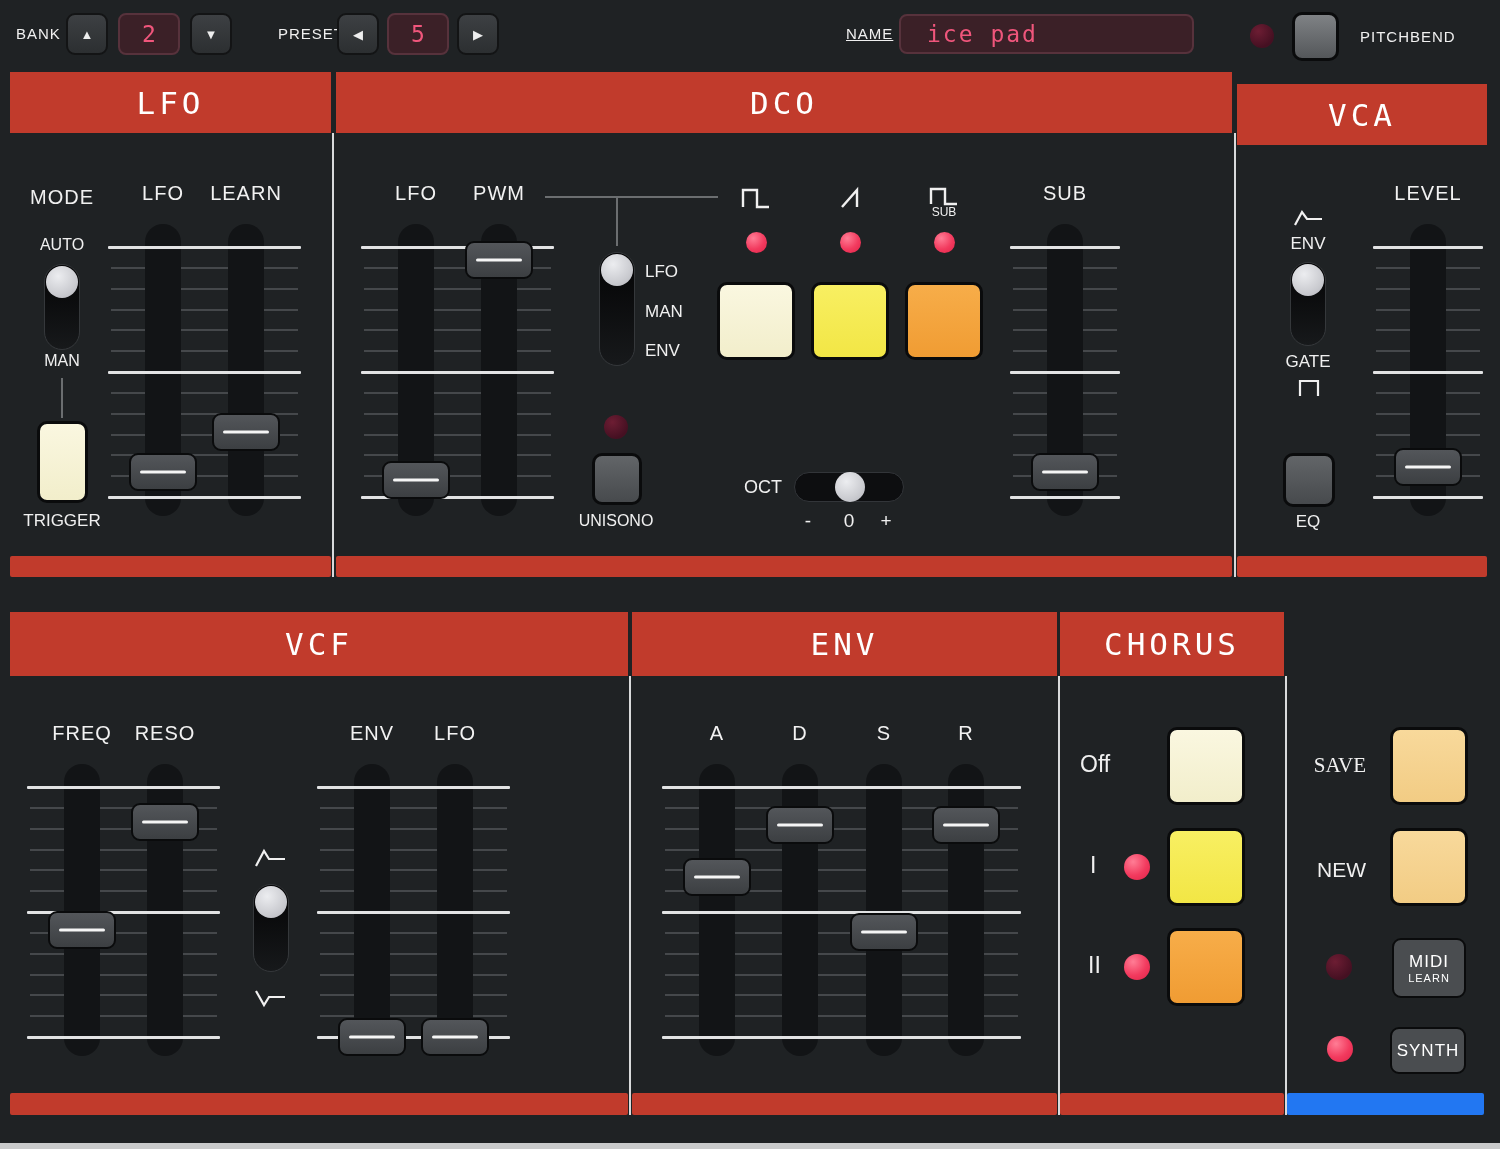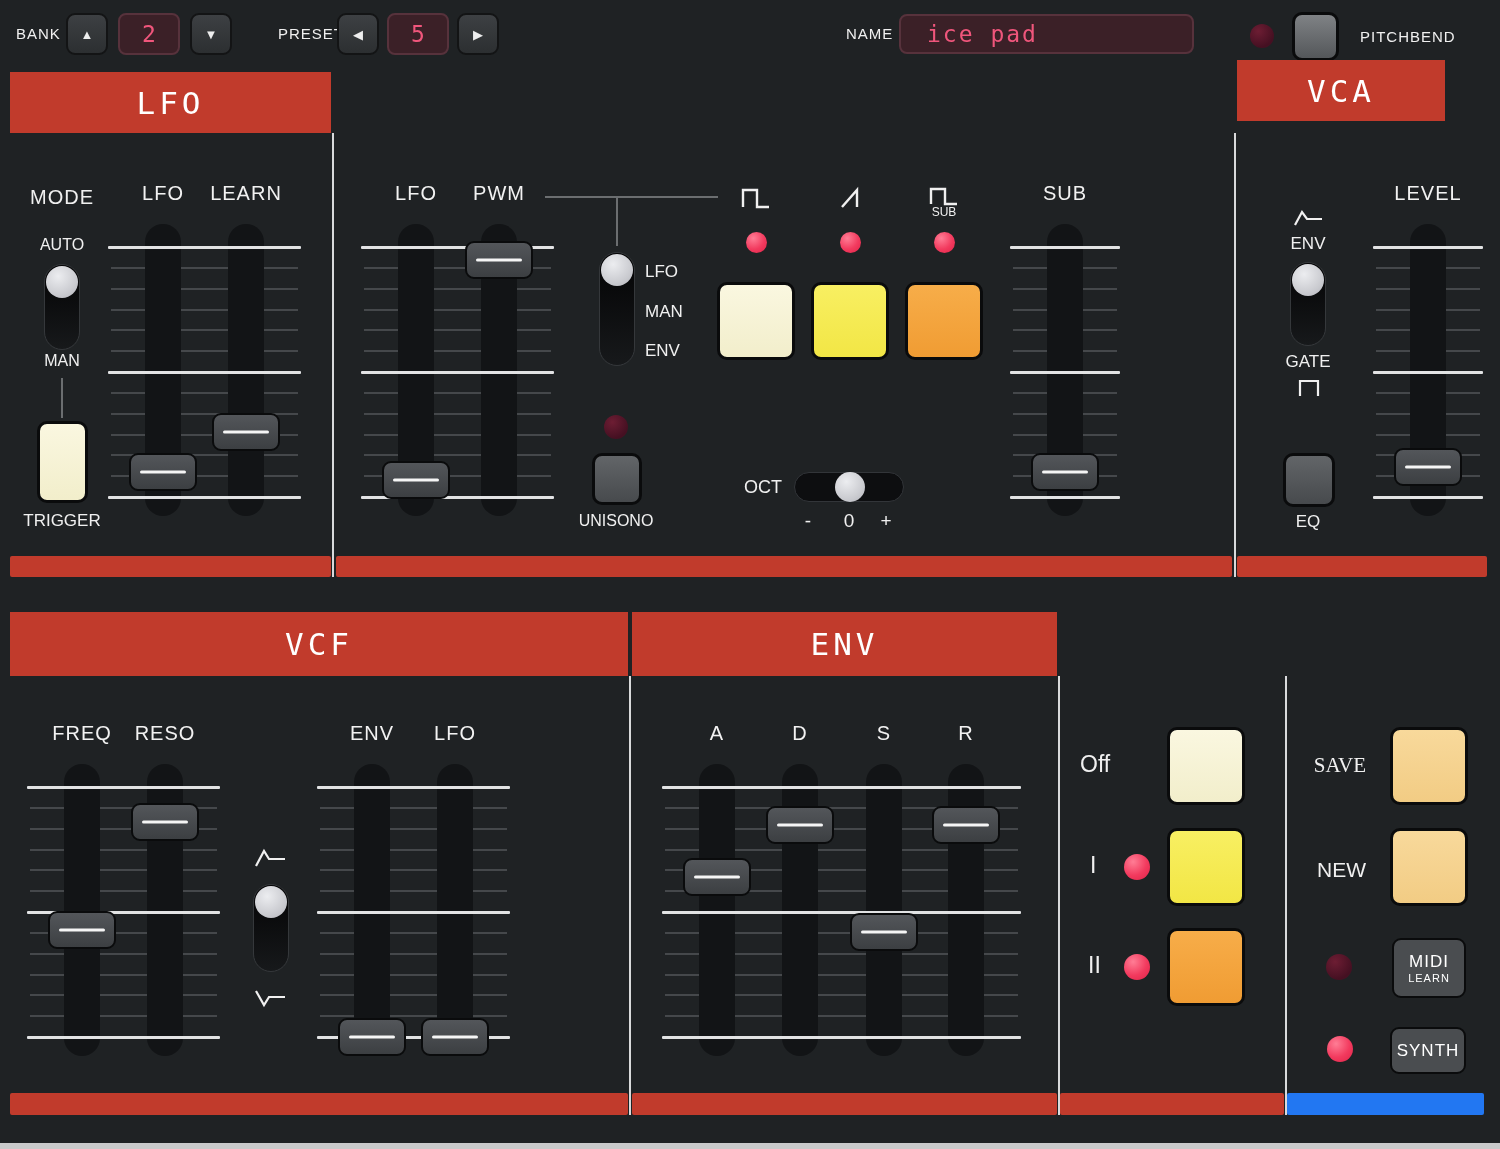--- a/index.html
+++ b/index.html
@@ -90,29 +90,30 @@
 
   <div class="lbl" style="left:278px;top:25px;font-size:15px;letter-spacing:1px;">PRESET</div>
   <div class="navbtn" style="left:337px;top:13px;">
       <span>◀</span>
     </div>
   <div class="valuebox" style="left:387px;top:13px;width:62px;height:42px;">5</div>
   <div class="navbtn" style="left:457px;top:13px;">
       <span>▶</span>
     </div>
 
-  <div class="lbl" style="left:846px;top:25px;font-size:15px;letter-spacing:1px;">NAME</div>
+  <div class="lbl" style="left:846px;top:25px;font-size:15px;letter-spacing:1px;text-decoration:underline;">NAME</div>
   <div class="valuebox" style="left:899px;top:14px;width:295px;height:40px;justify-content:flex-start;padding-left:26px;letter-spacing:2px;">ice pad</div>
 
   <div class="led off" style="left:1250px;top:24px;width:24px;height:24px;"></div>
   <div class="graybtn" style="left:1292px;top:12px;width:47px;height:49px;background:linear-gradient(#7f8285,#54575a);"></div>
   <div class="lbl" style="left:1360px;top:28px;font-size:15px;letter-spacing:1px;">PITCHBEND</div>
 
   <div class="sec-header" style="left:10px;top:72px;width:321px;">LFO</div>
-  <div class="sec-header" style="left:1237px;top:60px;width:208px;">VCA</div>
+  <div class="sec-header" style="left:336px;top:72px;width:896px;">DCO</div>
+  <div class="sec-header" style="left:1237px;top:84px;width:250px;">VCA</div>
   <div class="divider" style="left:332px;top:133px;height:444px;"></div>
   <div class="divider" style="left:1234px;top:133px;height:444px;"></div>
   <div class="bottom-bar" style="left:10px;top:556px;width:321px;"></div>
   <div class="bottom-bar" style="left:336px;top:556px;width:896px;"></div>
   <div class="bottom-bar" style="left:1237px;top:556px;width:250px;"></div>
 
   <div class="lbl ctr" style="left:12px;top:186px;width:100px;font-size:20px;letter-spacing:1px;">MODE</div>
   <div class="lbl ctr" style="left:12px;top:236px;width:100px;font-size:16px;">AUTO</div>
   <div class="toggle" style="left:44px;top:264px;height:86px;">
       <div class="knob" style="top: 1px;"></div>
@@ -292,20 +293,21 @@
       <div class="tick" style="top: 194.667px;"></div>
       <div class="tick" style="top: 215.5px;"></div>
       <div class="tick" style="top: 236.333px;"></div>
       <div class="tick" style="top: 257.167px;"></div>
       <div class="tick major" style="top: 277.5px;"></div>
       <div class="handle" style="top: 230px;"></div>
     </div>
 
   <div class="sec-header h2" style="left:10px;top:612px;width:618px;">VCF</div>
   <div class="sec-header h2" style="left:632px;top:612px;width:425px;">ENV</div>
+  <div class="sec-header h2" style="left:1060px;top:612px;width:224px;">CHORUS</div>
   <div class="divider" style="left:629px;top:676px;height:439px;"></div>
   <div class="divider" style="left:1058px;top:676px;height:439px;"></div>
   <div class="divider" style="left:1285px;top:676px;height:439px;"></div>
   <div class="bottom-bar" style="left:10px;top:1093px;width:618px;height:22px;"></div>
   <div class="bottom-bar" style="left:632px;top:1093px;width:425px;height:22px;"></div>
   <div class="bottom-bar" style="left:1060px;top:1093px;width:224px;height:22px;"></div>
   <div class="bottom-bar blue" style="left:1287px;top:1093px;width:197px;height:22px;"></div>
 
   <div class="vslider" style="left:27px;top:758px;">
       <div class="sl-label">FREQ</div>

